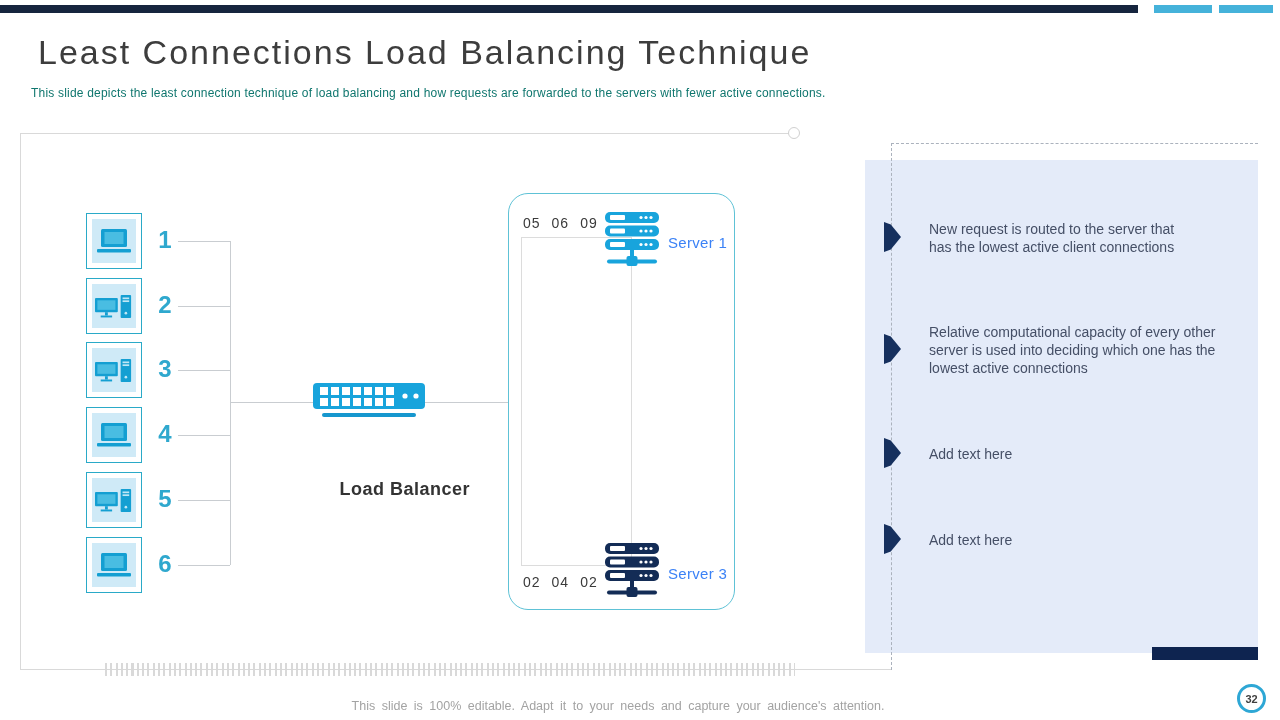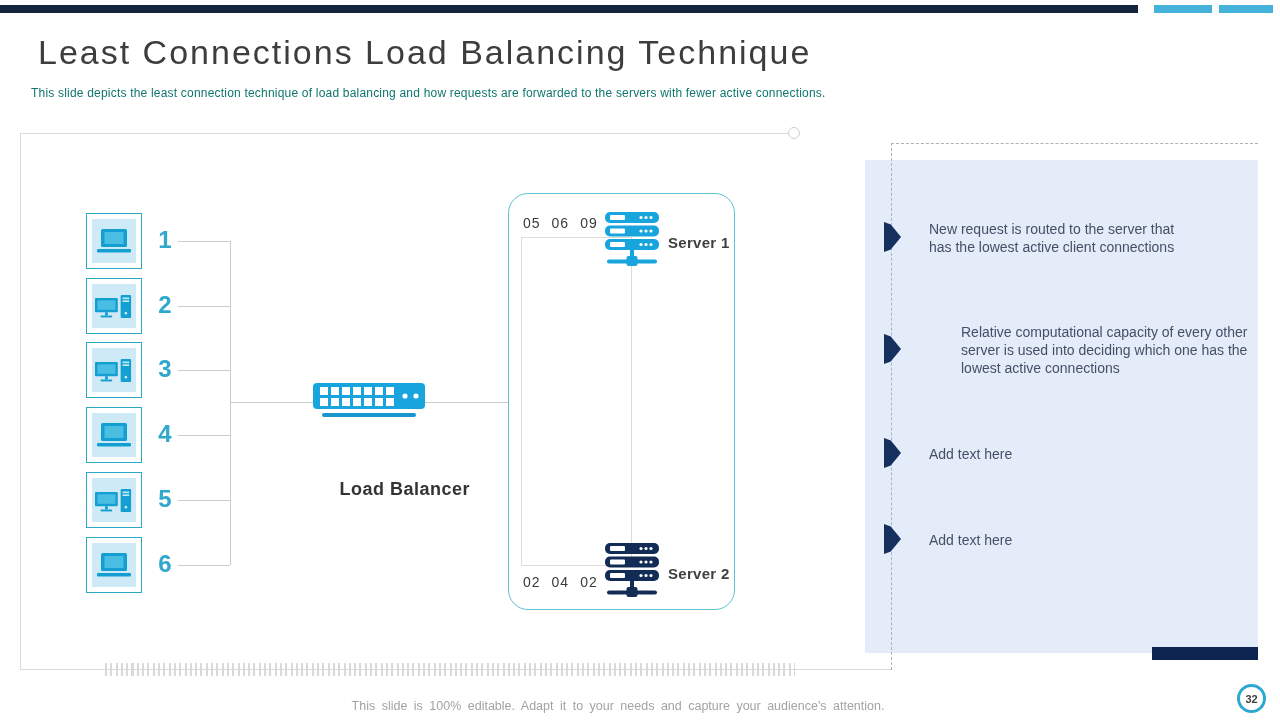--- a/index.html
+++ b/index.html
@@ -59,35 +59,35 @@
   
   .server-box { left:508px; top:193px; width:227px; height:417px;
                 border:1.5px solid #5ec2d6; border-radius:20px; background:#fff; }
   .queue-rect { left:521px; top:237px; width:111px; height:329px; border:1px solid #dcdcdc; }
   .queue-nums { display:flex; gap:11px; font-size:14px; color:#3a3a3a; letter-spacing:1px; }
   .queue-top    { left:523px; top:215px; }
   .queue-bottom { left:523px; top:574px; }
   .server-icon { z-index:2; }
   .sv1 { left:605px; top:212px; }
   .sv2 { left:605px; top:543px; }
-  .server-label { font-size:15px; font-weight:700; color:#404040; letter-spacing:0.3px; }
+  .server-label { font-size:15px; font-weight:400; color:#3b82f6; letter-spacing:0.3px; }
   .sl1 { left:668px; top:234px; } .sl2 { left:668px; top:565px; }
   .fill-blue { fill:#18a4dc; } .fill-navy { fill:#132c56; }
 
   
   .dash-h { left:891px; top:143px; width:367px; height:0; border-top:1.5px dashed #abb2bd; }
   .dash-v { left:891px; top:143px; width:0; height:527px; border-left:1.5px dashed #abb2bd; }
   .panel  { left:865px; top:160px; width:393px; height:493px; background:#e4ebf9; }
   .panel-bar { left:1152px; top:647px; width:106px; height:13px; background:#0e2450; z-index:3; }
   .bullet-marker { left:884px; width:17px; height:30px; background:#16305e; z-index:3;
                    clip-path:polygon(0% 0%, 40% 8%, 100% 50%, 40% 92%, 0% 100%); }
   .bm1{top:222px;} .bm2{top:334px;} .bm3{top:438px;} .bm4{top:524px;}
   .bullet-text { left:929px; width:320px; font-size:14px; line-height:18px;
                  color:#454f66; white-space:pre-line; }
-  .bt1{top:220px;} .bt2{top:323px;margin-left:32px;} .bt3{top:445px;} .bt4{top:531px;}
+  .bt1{top:220px;} .bt2{top:323px;} .bt3{top:445px;} .bt4{top:531px;}
 
   
   .footer { left:0; top:699px; width:1236px; text-align:center;
             font-size:12.5px; color:#a3a3a3; word-spacing:3px; }
   .page-badge { left:1237px; top:684px; width:29px; height:29px; border-radius:50%;
                 border:3px solid #2ea7d5; background:#fff; display:flex;
                 align-items:center; justify-content:center;
                 font-size:11px; font-weight:700; color:#404040; }
 </style>
 </head>
@@ -249,21 +249,21 @@
   <svg width="54" height="58" viewBox="0 0 54 58" class="fill-blue">
       <use href="#server"></use>
     </svg>
 </div>
 <div class="abs server-icon sv2">
   <svg width="54" height="58" viewBox="0 0 54 58" class="fill-navy">
       <use href="#server"></use>
     </svg>
 </div>
 <div class="abs server-label sl1">Server 1</div>
-<div class="abs server-label sl2">Server 2</div>
+<div class="abs server-label sl2">Server 3</div>
 
 <div class="abs panel"></div>
 <div class="abs dash-h"></div>
 <div class="abs dash-v"></div>
 <div class="abs panel-bar"></div>
 
 <div class="abs bullet-marker bm1"></div>
 <div class="abs bullet-marker bm2"></div>
 <div class="abs bullet-marker bm3"></div>
 <div class="abs bullet-marker bm4"></div>

